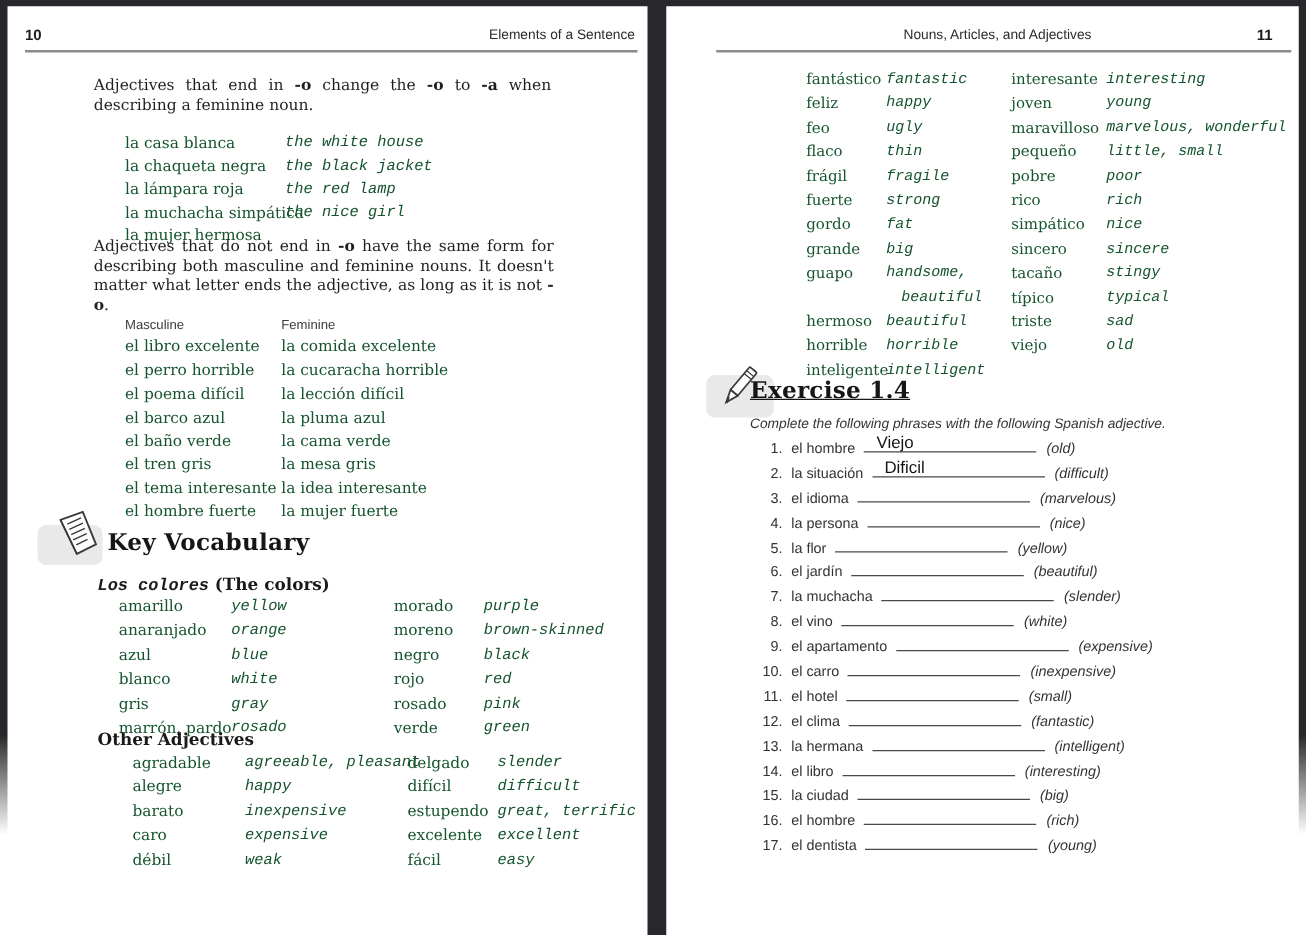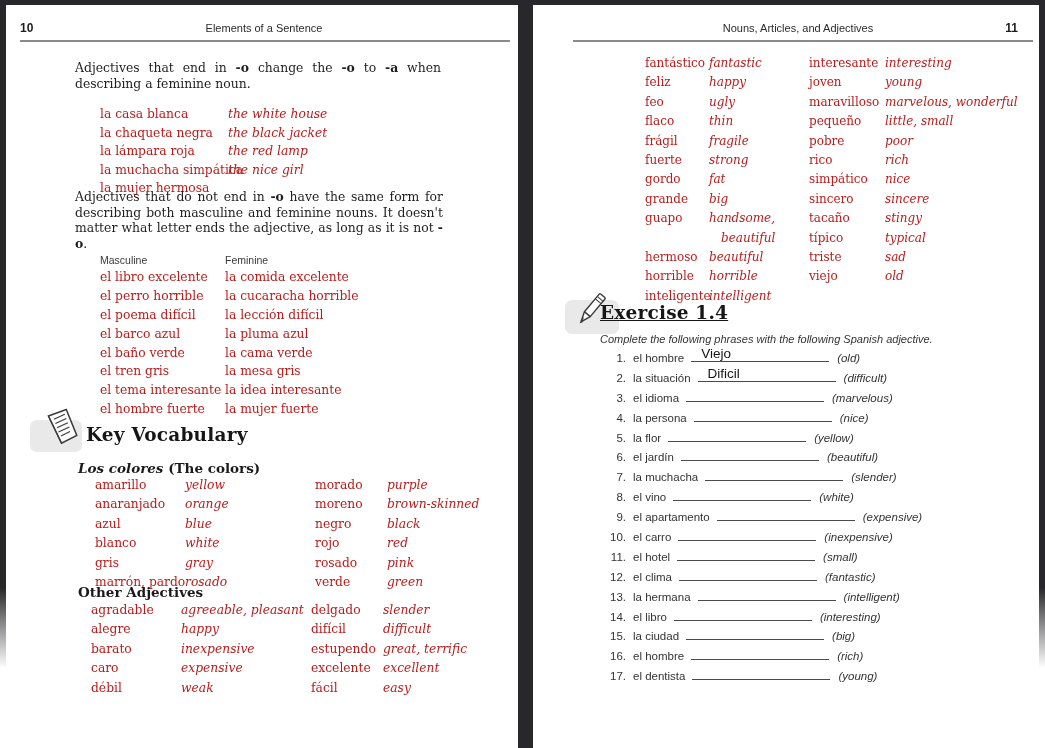--- a/index.html
+++ b/index.html
@@ -2,27 +2,27 @@
 <html><head>
 <meta charset="utf-8">
 <style>
   html,body{margin:0;padding:0;background:#fff;}
   #screen{position:relative;width:1045px;height:748px;background:#ffffff;overflow:hidden;
           font-family:"DejaVu Serif",serif;color:#222;}
   .abs{position:absolute;}
   .strip{background:#28282c;}
   .fade{background:linear-gradient(#28282c 88%,rgba(40,40,44,0));}
   .sans{font-family:"Liberation Sans",sans-serif;}
-  .it{font-style:italic;}
+  .it{font-style:italic;font-family:Liberation Mono, monospace;}
   .b{font-weight:bold;}
   .runhead{font-size:11px;color:#2b2b2b;}
   .pagenum{font-size:12px;font-weight:bold;color:#1d1d1d;}
   .rule{height:2px;background:#8a8a8a;}
   .para{font-size:12.4px;line-height:15.6px;text-align:justify;color:#1f1f1f;}
-  .vgrid{display:grid;font-size:12.3px;color:#b91c1c;line-height:1;align-content:start;}
+  .vgrid{display:grid;font-size:12.3px;color:#14532d;line-height:1;align-content:start;}
   .vgrid>span{white-space:nowrap;}
   .ex-grid{grid-template-columns:128px auto;row-gap:6.3px;}
   .mf-grid{grid-template-columns:125px auto;row-gap:6.6px;}
   .four-grid{grid-template-columns:90px 130px 72px auto;row-gap:7.1px;}
   .voc-grid{grid-template-columns:64px 100px 76px auto;row-gap:7.4px;font-size:12px;}
   .colhead{font-family:"Liberation Sans",sans-serif;font-size:10.5px;color:#3a3a3a;}
   .secthead{font-size:18.5px;font-weight:bold;color:#161616;letter-spacing:.2px;}
   .subhead{font-size:13.5px;font-weight:bold;color:#1a1a1a;}
   .iconbox{background:#e9e9e9;border-radius:7px;}
   .instr{font-family:"Liberation Sans",sans-serif;font-style:italic;font-size:11px;color:#333;}
@@ -41,21 +41,21 @@
 
 <div id="screen">
 
   <div class="abs strip" style="left:0;top:0;width:1045px;height:5px;"></div>
   <div class="abs fade" style="left:0;top:0;width:6px;height:668px;"></div>
   <div class="abs fade" style="left:1039px;top:0;width:6px;height:668px;"></div>
   <div class="abs strip" style="left:518px;top:0;width:15px;height:748px;"></div>
 
   <div class="abs" style="left:6px;top:5px;width:512px;height:743px;">
 
-    <div class="abs runhead sans" style="left:14px;top:17px;width:488px;text-align:center;">Elements of a Sentence</div>
+    <div class="abs runhead sans" style="left:14px;top:17px;width:488px;text-align:right;">Elements of a Sentence</div>
     <div class="abs pagenum sans" style="left:14px;top:16px;">10</div>
     <div class="abs rule" style="left:14px;top:35px;width:490px;"></div>
 
     <div class="abs para" style="left:69px;top:55px;width:366px;">
       <span>Adjectives that end in </span><span class="b">-o</span><span> change the </span><span class="b">-o</span><span> to </span><span class="b">-a</span><span> when describing a feminine noun.</span>
     </div>
 
     <div class="abs vgrid ex-grid" style="left:94px;top:103px;width:400px;">
 
         <span>la casa blanca</span>
@@ -151,21 +151,21 @@
         <span class="it">pink</span>
 
         <span>marrón, pardo</span>
         <span class="it">rosado</span>
         <span>verde</span>
         <span class="it">green</span>
       </div>
 
     <div class="abs subhead" style="left:72px;top:579px;">Other Adjectives</div>
 
-    <div class="abs vgrid four-grid" style="left:85px;top:599px;width:410px;">
+    <div class="abs vgrid four-grid" style="left:100px;top:599px;width:410px;">
 
         <span>agradable</span>
         <span class="it">agreeable, pleasant</span>
         <span>delgado</span>
         <span class="it">slender</span>
 
         <span>alegre</span>
         <span class="it">happy</span>
         <span>difícil</span>
         <span class="it">difficult</span>

